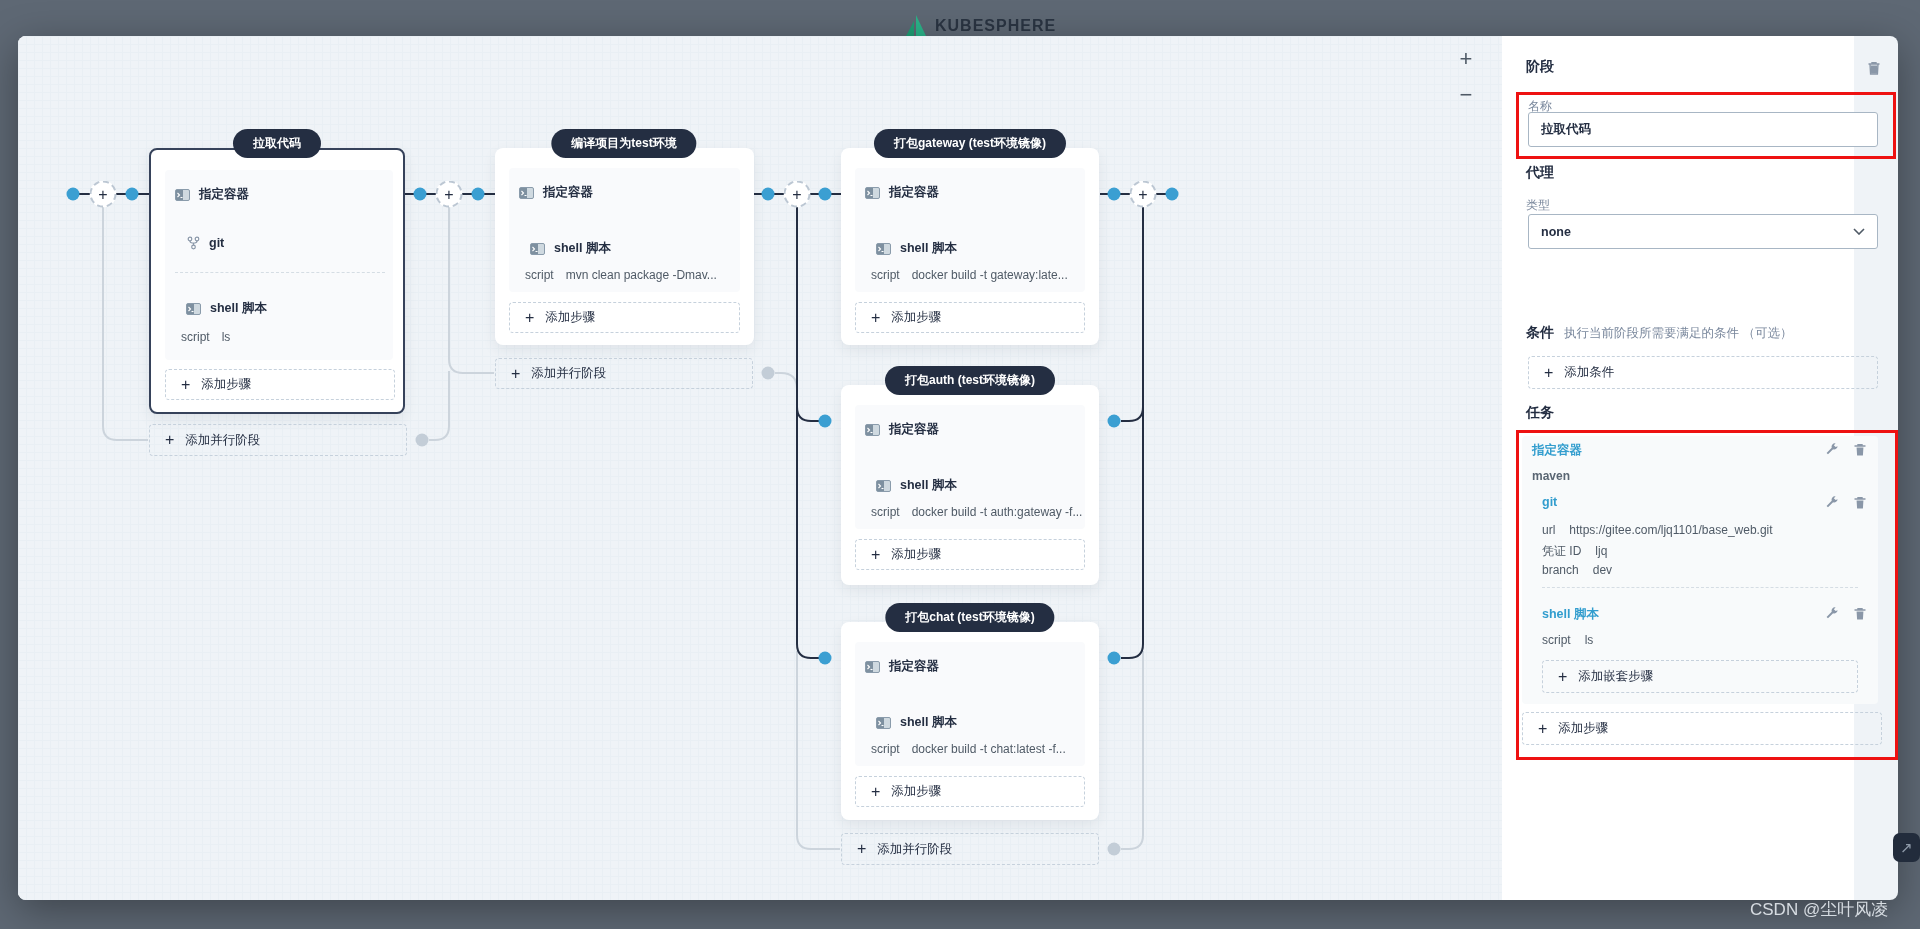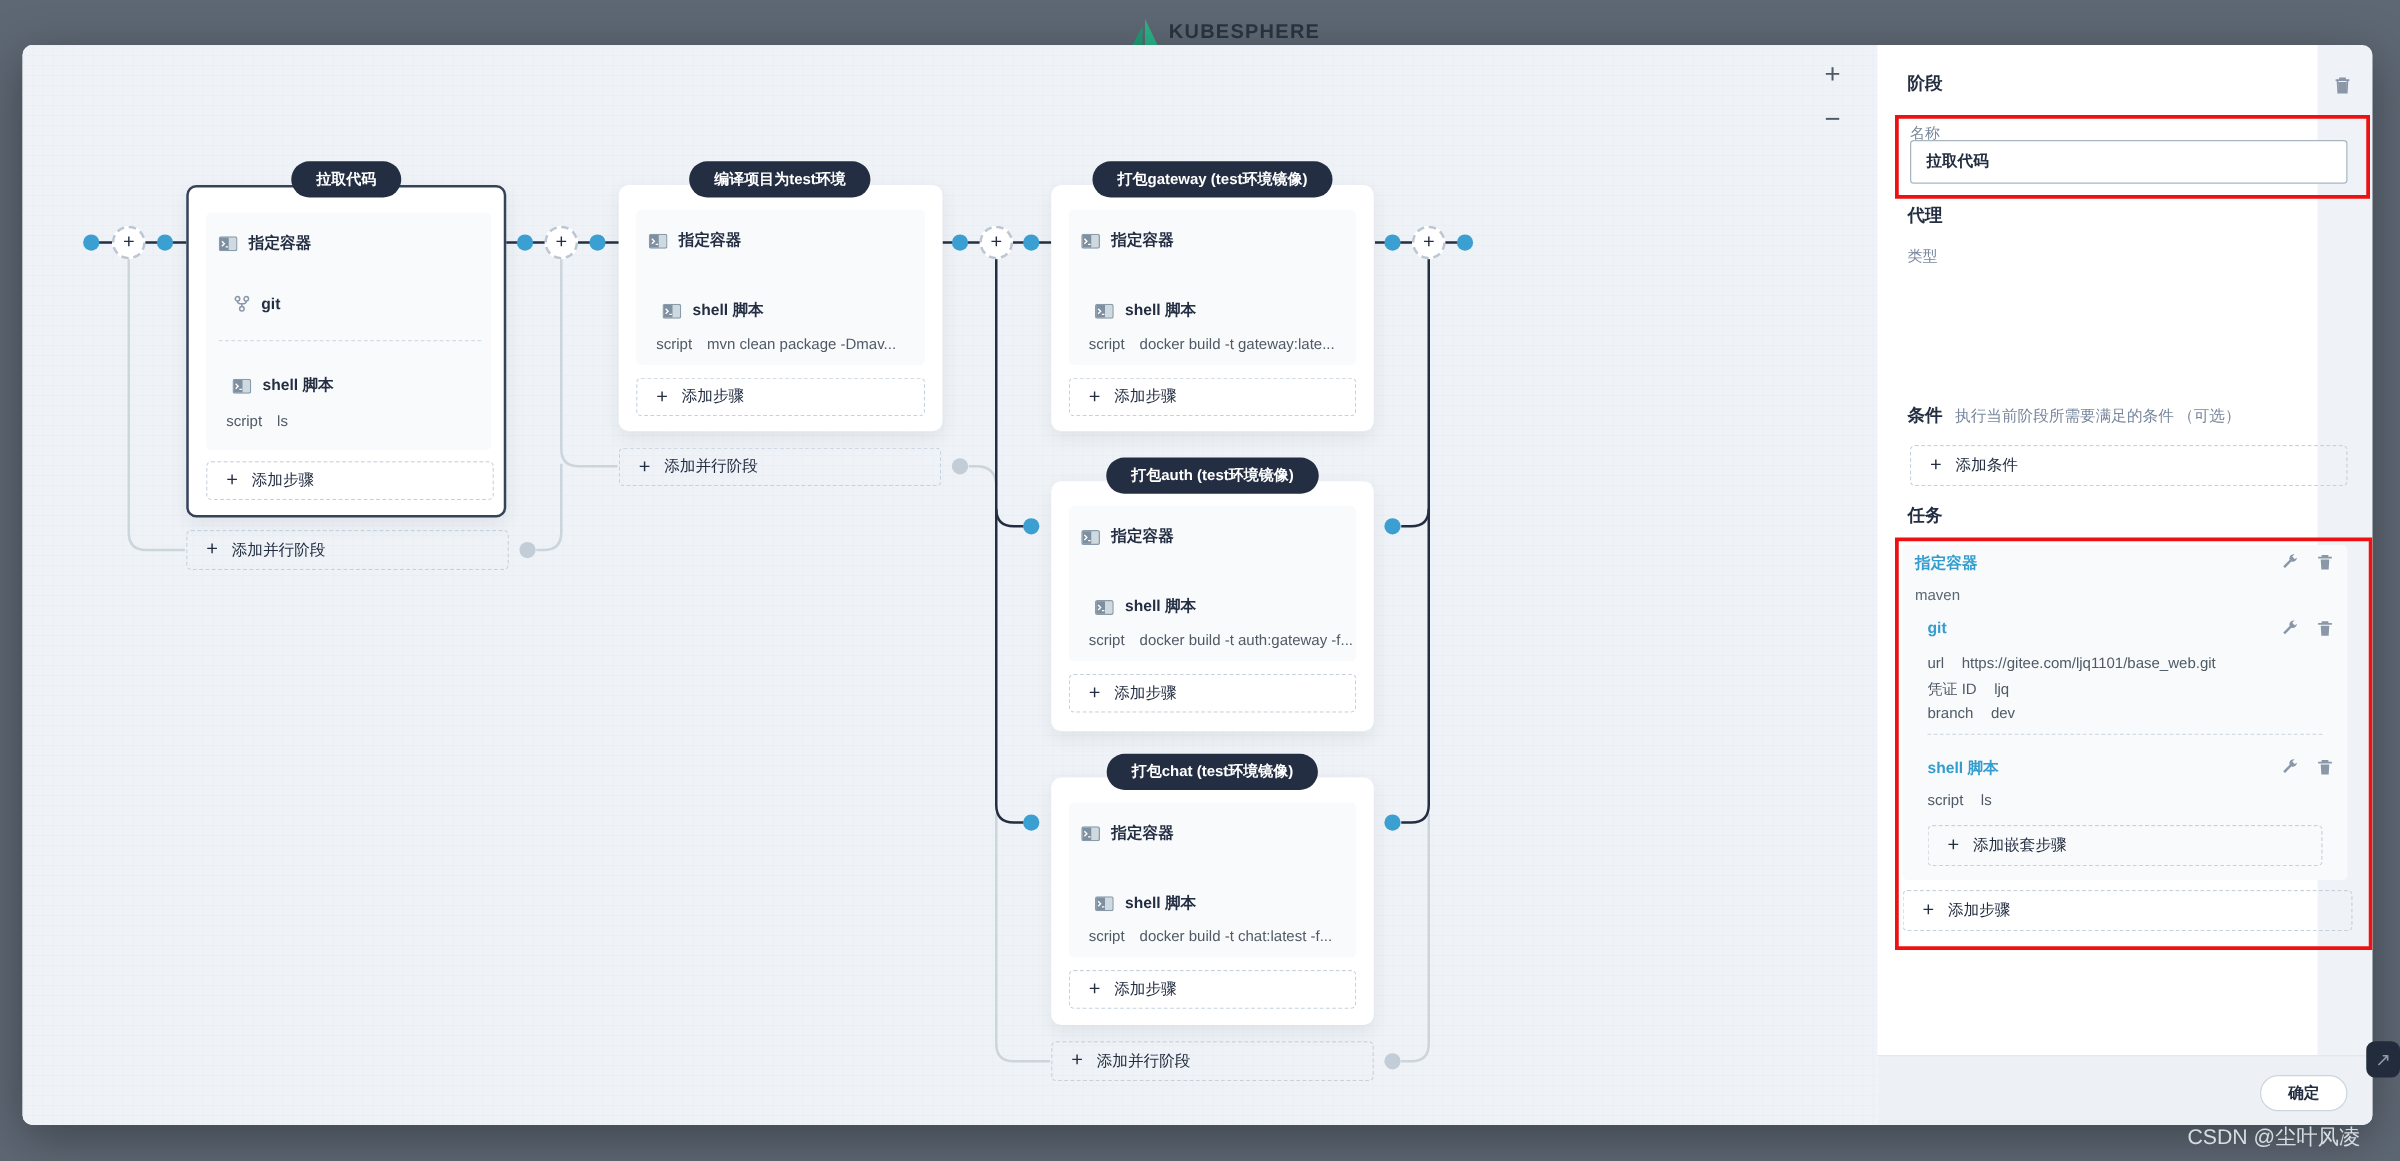--- a/index.html
+++ b/index.html
@@ -47,21 +47,21 @@
     background:#fff; font-size:12.5px; font-weight:bold; color:#242e42; padding:0 12px;
     font-family:inherit; }
   .p-select { position:absolute; height:35px; border:1px solid #a8b6c4; border-radius:3px;
     background:#fff; display:flex; align-items:center; padding:0 12px; font-size:12.5px;
     font-weight:bold; color:#242e42; cursor:pointer; }
   .p-select svg { position:absolute; right:12px; }
   .p-help { position:absolute; font-size:12.5px; line-height:1.85; color:#79879c; }
   .p-hint { font-weight:normal; font-size:12.5px; color:#79879c; margin-left:10px; }
   .task-container { position:absolute; background:#f8fafb; border-radius:4px; }
   .t-link { position:absolute; font-size:12.5px; font-weight:bold; color:#329dce; cursor:pointer; }
-  .t-text { position:absolute; font-size:12px; color:#5a6673; }
+  .t-text { position:absolute; font-size:12px; color:#5a6673;font-weight:bold; }
   .t-kv { position:absolute; font-size:12px; color:#4f5a66; white-space:nowrap; }
   .t-kv .k { margin-right:14px; }
   .row-icon { position:absolute; width:16px; height:16px; cursor:pointer; z-index:4; }
   .annotation { position:absolute; border:3px solid #ee1111; z-index:20; pointer-events:none; }
   .panel-footer { position:absolute; left:0; top:808px; width:396px; height:56px;
     background:#edf1f5; border-top:1px solid #e2e8ee; }
   .ok-btn { position:absolute; left:306px; top:15px; width:70px; height:29px; border-radius:15px;
     background:#fff; border:1px solid #ccd6df; font-size:12.5px; font-weight:bold; color:#242e42;
     display:flex; align-items:center; justify-content:center; cursor:pointer; }
   .float-btn { position:absolute; left:1893px; top:833px; width:27px; height:29px;
@@ -313,20 +313,26 @@
     <svg class="row-icon" style="left:364px;top:24px" viewBox="0 0 16 16">
         <path d="M2.5 4h11M6 4V2.6h4V4M4 4l.6 10h6.8L12 4" fill="none" stroke="#8a97a8" stroke-width="1.4"></path>
         <path d="M4.6 5.5h6.8l-.5 8H5.1z" fill="#8a97a8"></path>
       </svg>
 
     <div class="p-label" style="left:26px;top:62px">名称</div>
     <input class="p-input" style="left: 26px; top: 76px; width: 350px;" value="拉取代码">
 
     <div class="p-h2" style="left:24px;top:128px">代理</div>
     <div class="p-label" style="left:24px;top:161px">类型</div>
+    <div class="p-select" style="left:26px;top:178px;width:350px">
+      <span>none</span>
+      <svg width="12" height="7" viewBox="0 0 12 7">
+          <path d="M1 1l5 5 5-5" fill="none" stroke="#4f5a66" stroke-width="1.6"></path>
+        </svg>
+    </div>
 
     <div class="p-h2" style="left:24px;top:288px;white-space:nowrap">
       <span>条件</span><span class="p-hint">执行当前阶段所需要满足的条件 （可选）</span>
     </div>
     <div class="dashed-btn" style="left:26px;top:320px;width:350px;height:33px">
       <span class="plus">+</span>
       <span>添加条件</span>
     </div>
 
     <div class="p-h2" style="left:24px;top:368px">任务</div>
@@ -369,23 +375,20 @@
 
     <div class="dashed-btn" style="left:40px;top:624px;width:316px;height:33px">
       <span class="plus">+</span>
       <span>添加嵌套步骤</span>
     </div>
     <div class="dashed-btn" style="left:20px;top:676px;width:360px;height:33px">
       <span class="plus">+</span>
       <span>添加步骤</span>
     </div>
 
-    <div class="panel-footer">
-      <div class="ok-btn">确定</div>
-    </div>
   </div>
 
   <div class="annotation" style="left:1498px;top:56px;width:380px;height:67px"></div>
   <div class="annotation" style="left:1498px;top:394px;width:382px;height:330px"></div>
 </div>
 
 <div class="float-btn">
     <span>↗</span>
   </div>
 <div class="watermark">CSDN @尘叶风凌</div>

